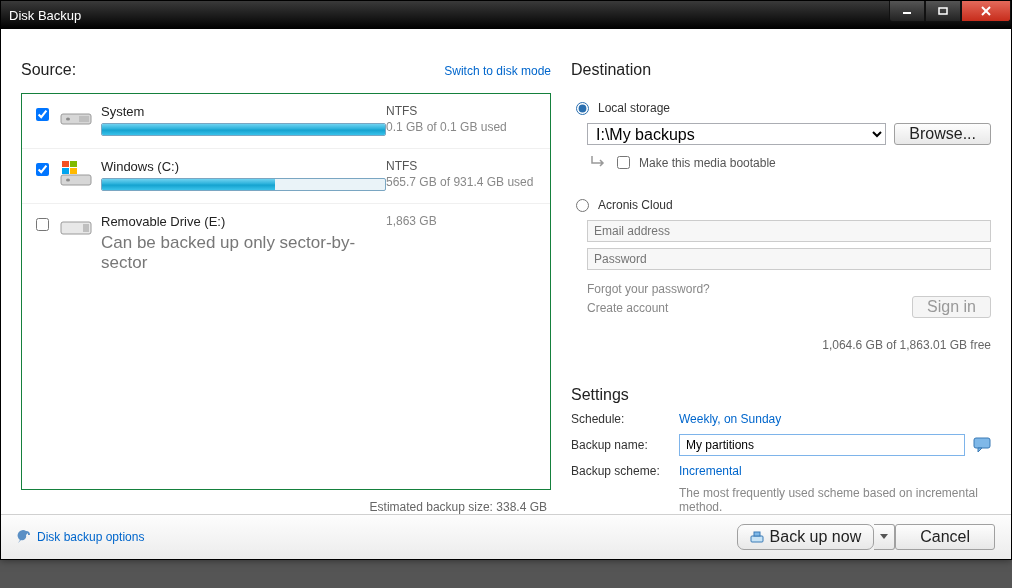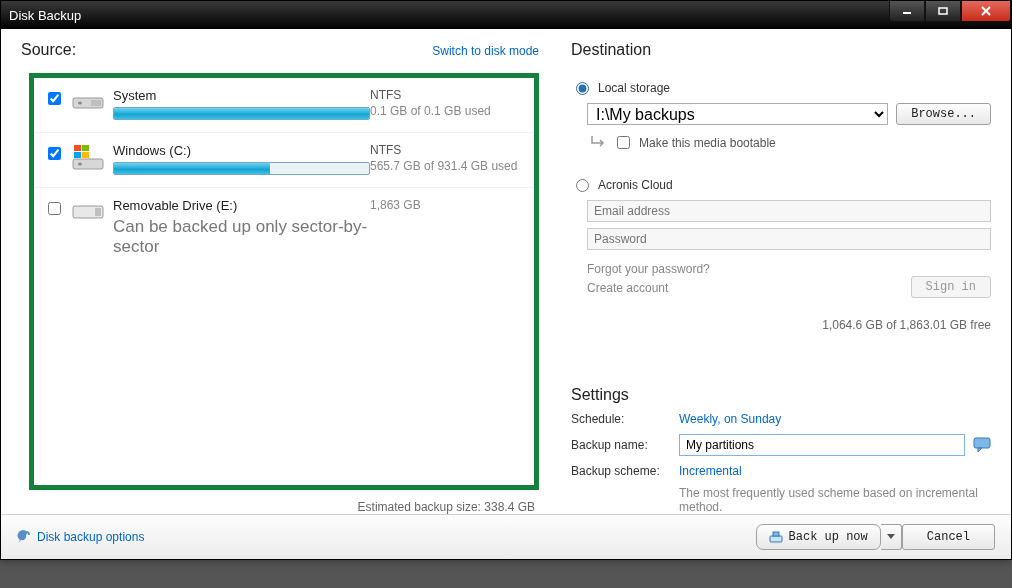--- a/index.html
+++ b/index.html
@@ -54,23 +54,23 @@
     width: 48px;
     border-top-right-radius: 0;
     border-bottom-right-radius: 3px;
   }
   .winbtn.min { border-bottom-left-radius: 3px; }
   .winbtn svg { display:block; }
   
   .client {
     flex: 1;
     background: #fff;
-    padding: 12px 20px 0 20px;
-    display: flex;
-    gap: 32px;
+    padding: 32px 20px 0 20px;
+    display: flex;
+    gap: 20px;
     overflow: hidden;
   }
   .panel-left {
     flex: 1;
     display: flex;
     flex-direction: column;
   }
   .panel-right {
     width: 420px;
     display: flex;
@@ -83,25 +83,24 @@
     margin-bottom: 8px;
     height: 24px;
   }
   .section-title {
     font-size: 16px;
     color: #222;
     font-weight: normal;
   }
   .link { color: #0066cc; cursor: pointer; }
   .frame {
-    border: 5px solid #15803d;
+    border: 1px solid #15803d;
     flex: 1;
     background: #fff;
     overflow: auto;
-    margin-left: 8px;
   }
   .drive-row {
     display: flex;
     align-items: flex-start;
     padding: 10px 14px 12px 10px;
     border-bottom: 1px solid #f0f0f0;
   }
   .drive-row:last-child { border-bottom: none; }
   .chk {
     width: 13px; height: 13px;
@@ -143,27 +142,26 @@
   select.path {
     flex:1; height:22px; font-size:16px; border:1px solid #abadb3; background:#fff;
     padding: 0 4px;
   }
   .btn {
     height: 22px;
     padding: 0 14px;
     background: linear-gradient(to bottom, #fdfdfd, #e8e8e8);
     border: 1px solid #a0a0a0;
     border-radius: 3px;
-    font-size: 12px;
+    font-size: 16px;
     cursor: pointer;
     display: inline-flex;
     align-items: center;
     gap: 6px;
     color: #222;
-    font-family: Liberation Mono, monospace;
   }
   .btn:disabled, .btn.disabled { color:#999; border-color:#ccc; background:#f5f5f5; cursor:default; }
   .bootable-row { display:flex; align-items:center; gap:6px; margin:8px 0 12px 20px; color:#555;}
   .cloud-fields { margin-left:16px; }
   .cloud-fields input[type=text], .cloud-fields input[type=password] {
     width: 100%; box-sizing:border-box; height:22px; border:1px solid #ccc;
     background:#f7f7f7; color:#999; padding:0 6px; margin-bottom:6px; font-size:12px;
   }
   .cloud-links { display:flex; justify-content:space-between; align-items:flex-end; margin-top:4px;}
   .cloud-links .lcol { line-height:1.6; color:#888; }

